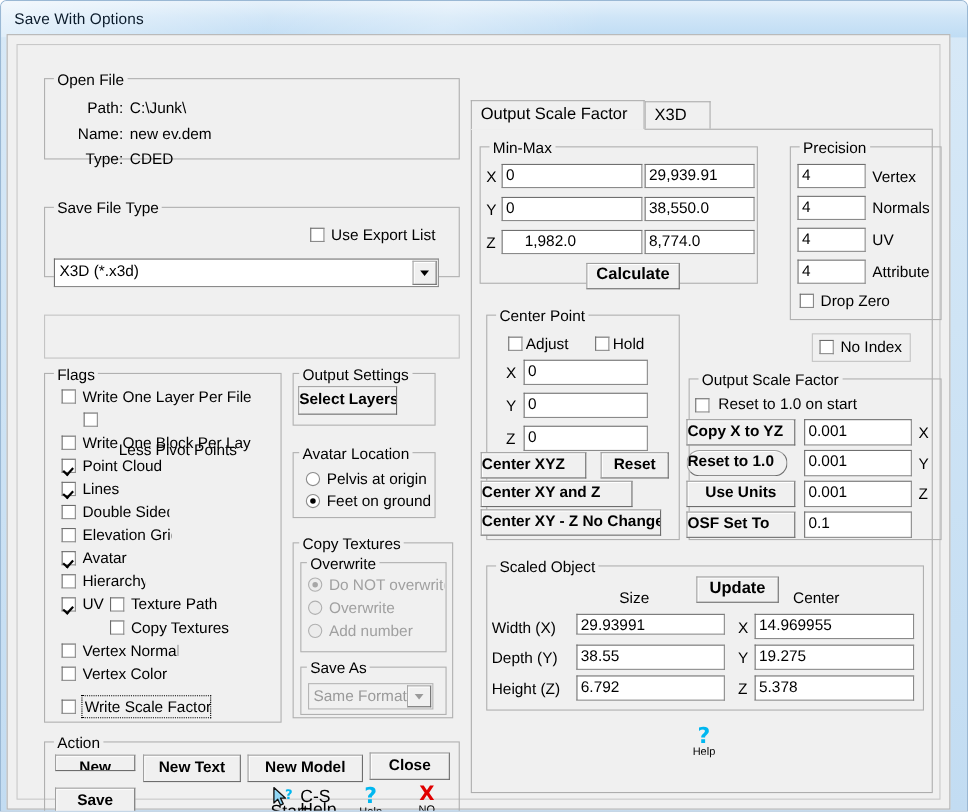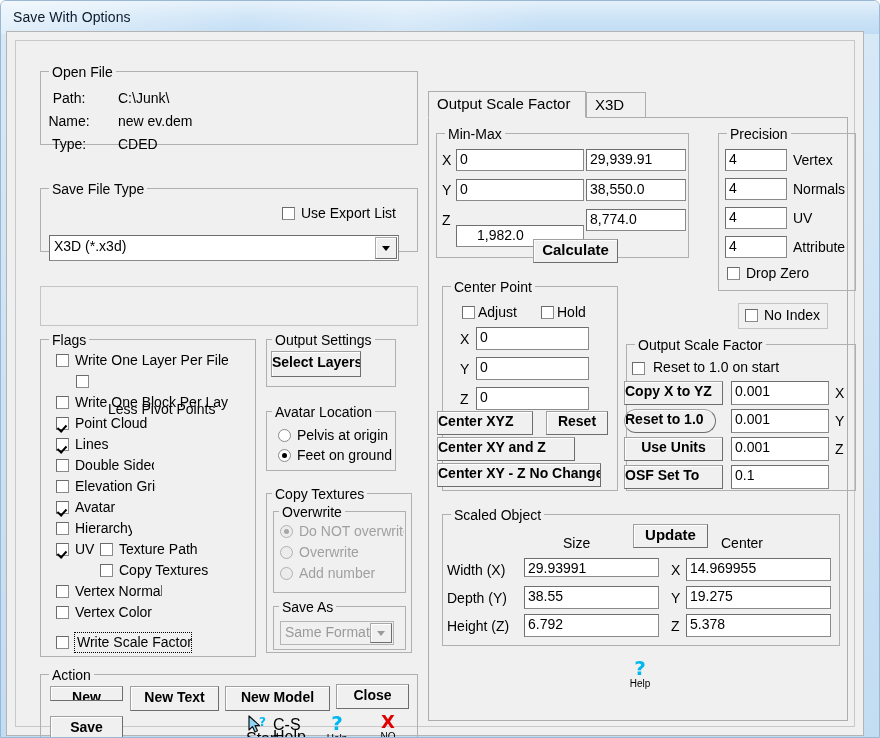--- a/index.html
+++ b/index.html
@@ -35,21 +35,21 @@
 
   
   .gb{position:absolute;border:1px solid #b0b0b0;box-sizing:border-box;background:transparent;}
   .gb > .cap{
     position:absolute;top:-8px;left:8px;background:#f0f0f0;padding:0 3px;
     font-size:14px;color:#000;white-space:nowrap;
   }
   .plain-box{position:absolute;border:1px solid #c4c4c4;box-sizing:border-box;background:#f0f0f0;}
 
   .lbl{position:absolute;font-size:14px;color:#000;white-space:nowrap;}
-  .lbl.r{text-align:center;}
+  .lbl.r{text-align:right;}
 
   
   .ti{
     position:absolute;background:#ffffff;box-sizing:border-box;
     border:1px solid #8a8a8a;border-top-color:#6f6f6f;border-left-color:#6f6f6f;
     font-size:14px;color:#000;padding:1px 0 0 3px;white-space:nowrap;overflow:hidden;
     line-height:1.15;
   }
 
   
@@ -275,21 +275,21 @@
     </div>
     <div class="lbl" style="left:426px;top:111px;">X</div>
     <div class="ti" style="left:440px;top:108px;width:128px;height:22px;">0</div>
     <div class="ti" style="left:570px;top:108px;width:100px;height:22px;">29,939.91</div>
 
     <div class="lbl" style="left:426px;top:141px;">Y</div>
     <div class="ti" style="left:440px;top:138px;width:128px;height:22px;">0</div>
     <div class="ti" style="left:570px;top:138px;width:100px;height:22px;">38,550.0</div>
 
     <div class="lbl" style="left:426px;top:171px;">Z</div>
-    <div class="ti" style="left:440px;top:184px;width:128px;height:22px;padding-left:20px;">1,982.0</div>
+    <div class="ti" style="left:440px;top:168px;width:128px;height:22px;padding-left:20px;">1,982.0</div>
     <div class="ti" style="left:570px;top:168px;width:100px;height:22px;">8,774.0</div>
 
     <div class="btn" style="left:517px;top:198px;width:85px;height:24px;padding-top:2px;font-size:15px;">Calculate</div>
 
     <div class="gb" style="left:702px;top:92px;width:138px;height:158px;">
       <span class="cap">Precision</span>
     </div>
     <div class="ti" style="left:709px;top:108px;width:62px;height:22px;">4</div>
     <div class="lbl" style="left:777px;top:111px;">Vertex</div>
     <div class="ti" style="left:709px;top:137px;width:62px;height:22px;">4</div>

